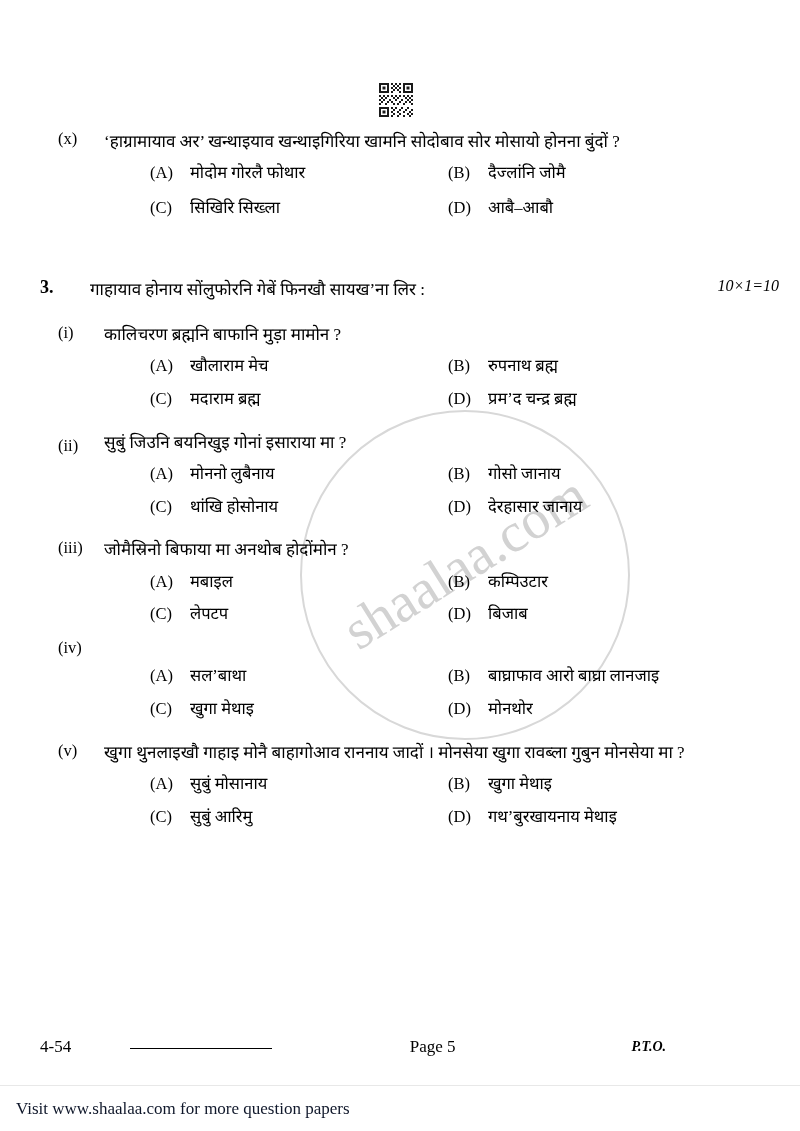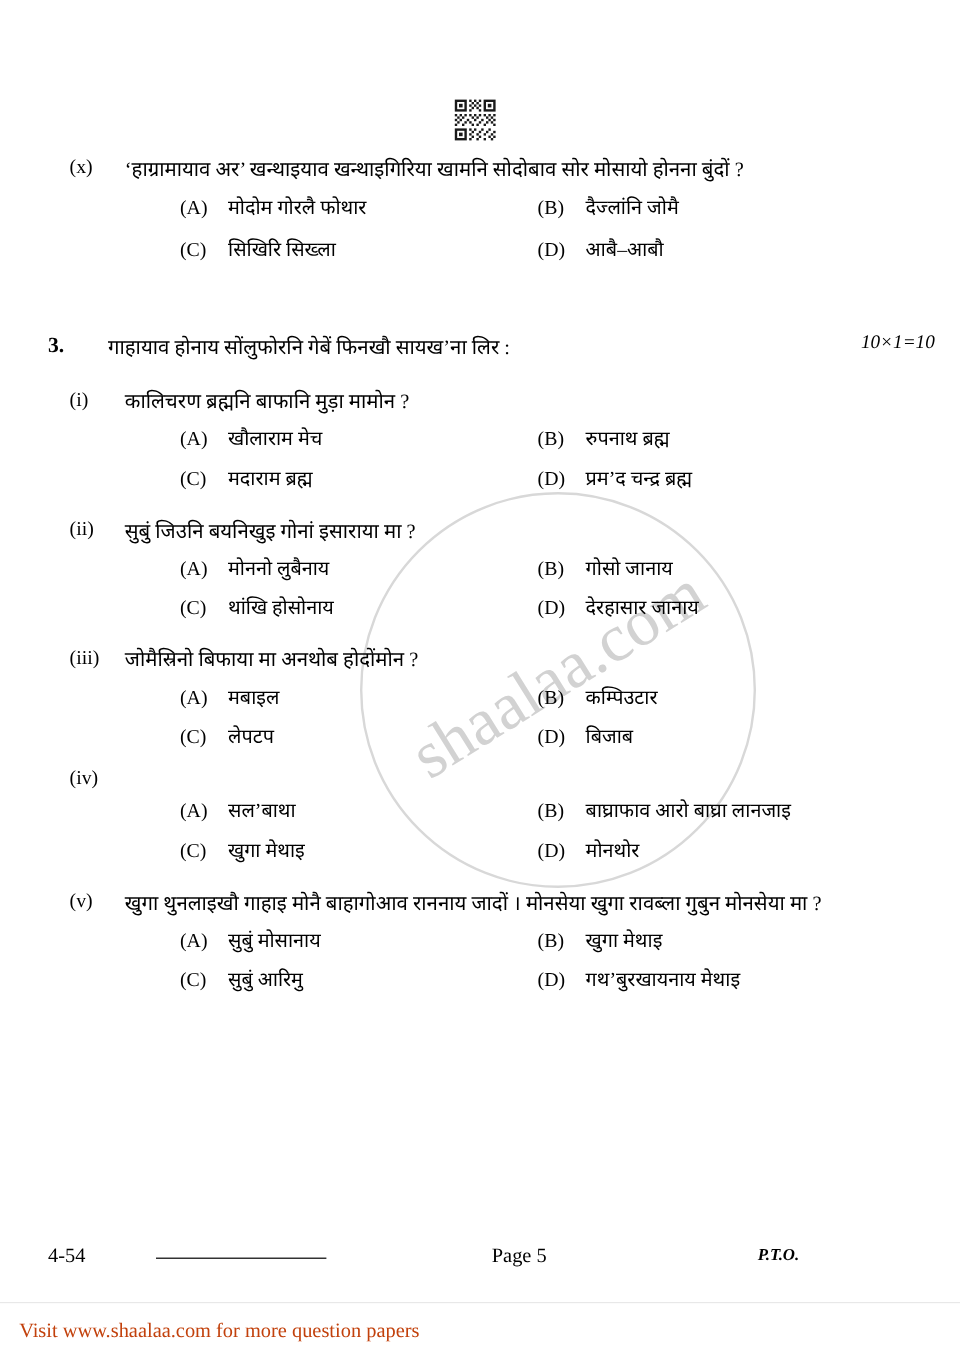--- a/index.html
+++ b/index.html
@@ -181,21 +181,21 @@
   }
 
   .sitebar {
     position: absolute;
     left: 0; bottom: 0;
     width: 800px; height: 46px;
     display: flex;
     align-items: center;
     padding-left: 16px;
     font-size: 17px;
-    color: #c2410c;
+    color: #0f172a;
     background: #fff;
     border-top: 1px solid #e8e8e8;
     z-index: 10;
   }
 </style>
 </head>
 <body>
 
 <div class="page">
 
@@ -342,21 +342,21 @@
           <span class="lab">(C)</span>
           <span class="txt">मदाराम ब्रह्म</span>
         </div>
         <div class="opt right">
           <span class="lab">(D)</span>
           <span class="txt">प्रम’द चन्द्र ब्रह्म</span>
         </div>
       </div>
     </div>
 
-    <div class="subq" style="margin-top:18px;">
+    <div class="subq" style="margin-top:18px;align-items:flex-end;">
       <div class="num">(ii)</div>
       <div class="qtext nojust">सुबुं जिउनि बयनिखुइ गोनां इसाराया मा ?</div>
     </div>
     <div class="options">
       <div class="optrow">
         <div class="opt left">
           <span class="lab">(A)</span>
           <span class="txt">मोननो लुबैनाय</span>
         </div>
         <div class="opt right">

